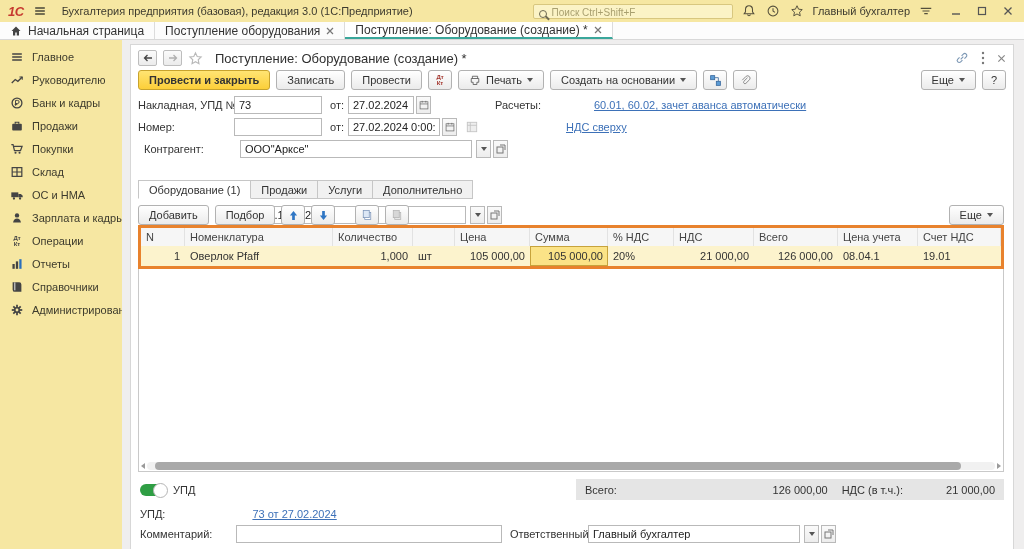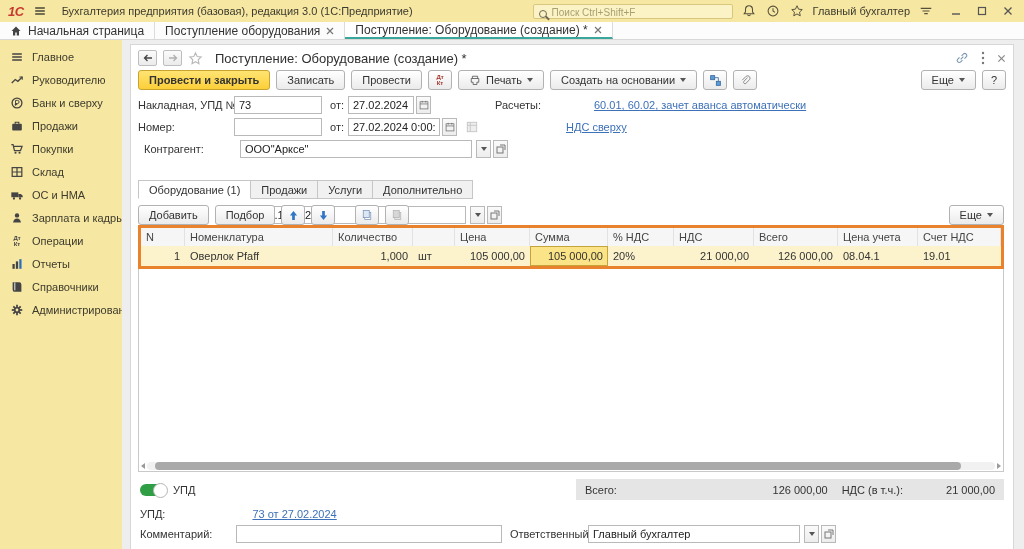--- a/index.html
+++ b/index.html
@@ -185,21 +185,21 @@
           <path d="M2 11.5l4-4 3 2 5-5" stroke="#444" fill="none" stroke-width="1.5"></path>
           <path d="M10.8 4.5H14v3.2" stroke="#444" fill="none" stroke-width="1.2"></path>
         </svg>
       <span>Руководителю</span>
     </div>
     <div class="s-item">
       <svg width="14" height="14" viewBox="0 0 16 16">
           <circle cx="8" cy="8" r="5.6" fill="none" stroke="#444" stroke-width="1.5"></circle>
           <path d="M6.3 11V5h2.3a1.8 1.8 0 0 1 0 3.6H6.3M5.4 9.8h3" stroke="#444" fill="none" stroke-width="1.1"></path>
         </svg>
-      <span>Банк и сверху</span>
+      <span>Банк и кадры</span>
     </div>
     <div class="s-item">
       <svg width="14" height="14" viewBox="0 0 16 16">
           <rect x="2.5" y="5.5" width="11" height="7.5" fill="#444" rx="1"></rect>
           <path d="M6 5.5V3.7h4v1.8" stroke="#444" fill="none" stroke-width="1.4"></path>
         </svg>
       <span>Продажи</span>
     </div>
     <div class="s-item">
       <svg width="14" height="14" viewBox="0 0 16 16">

